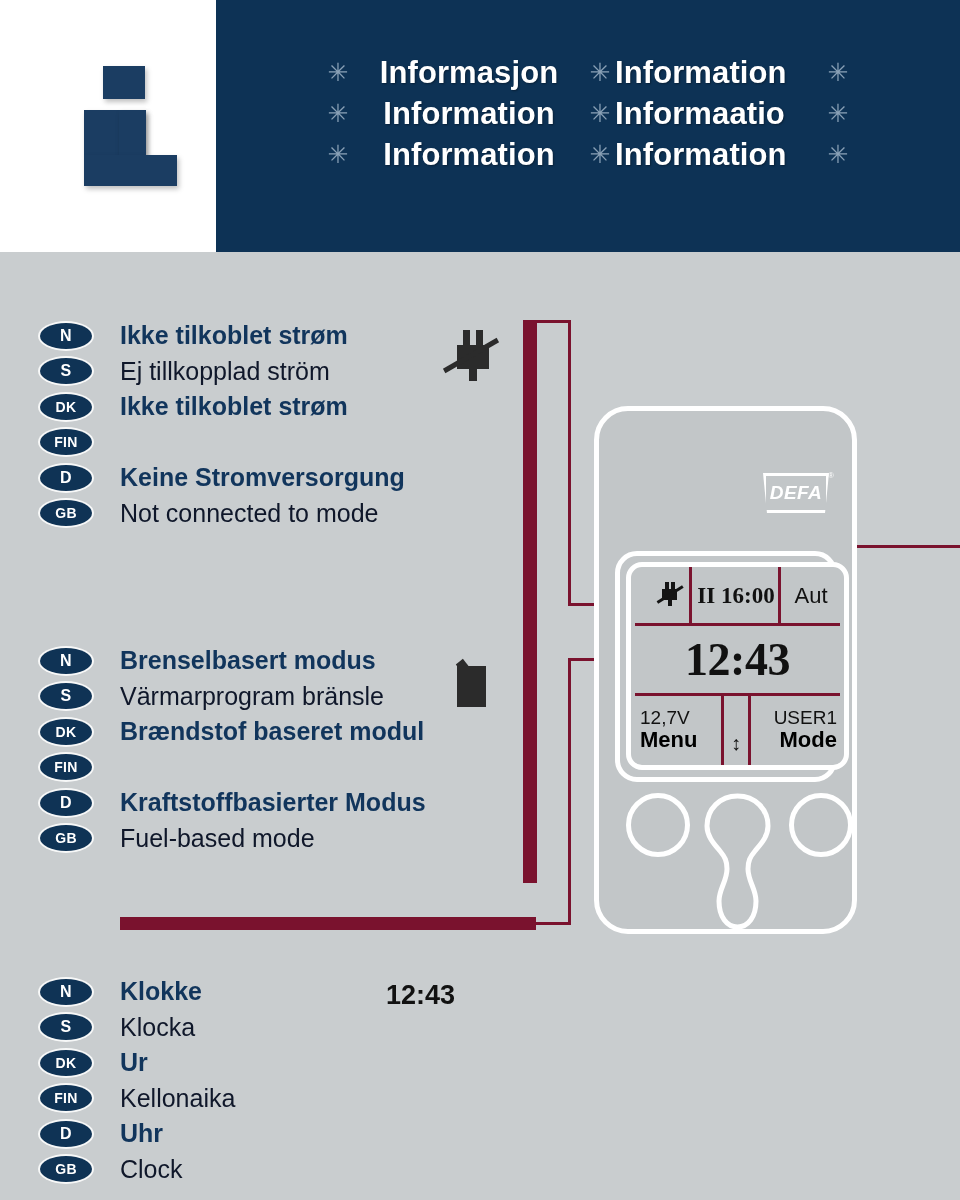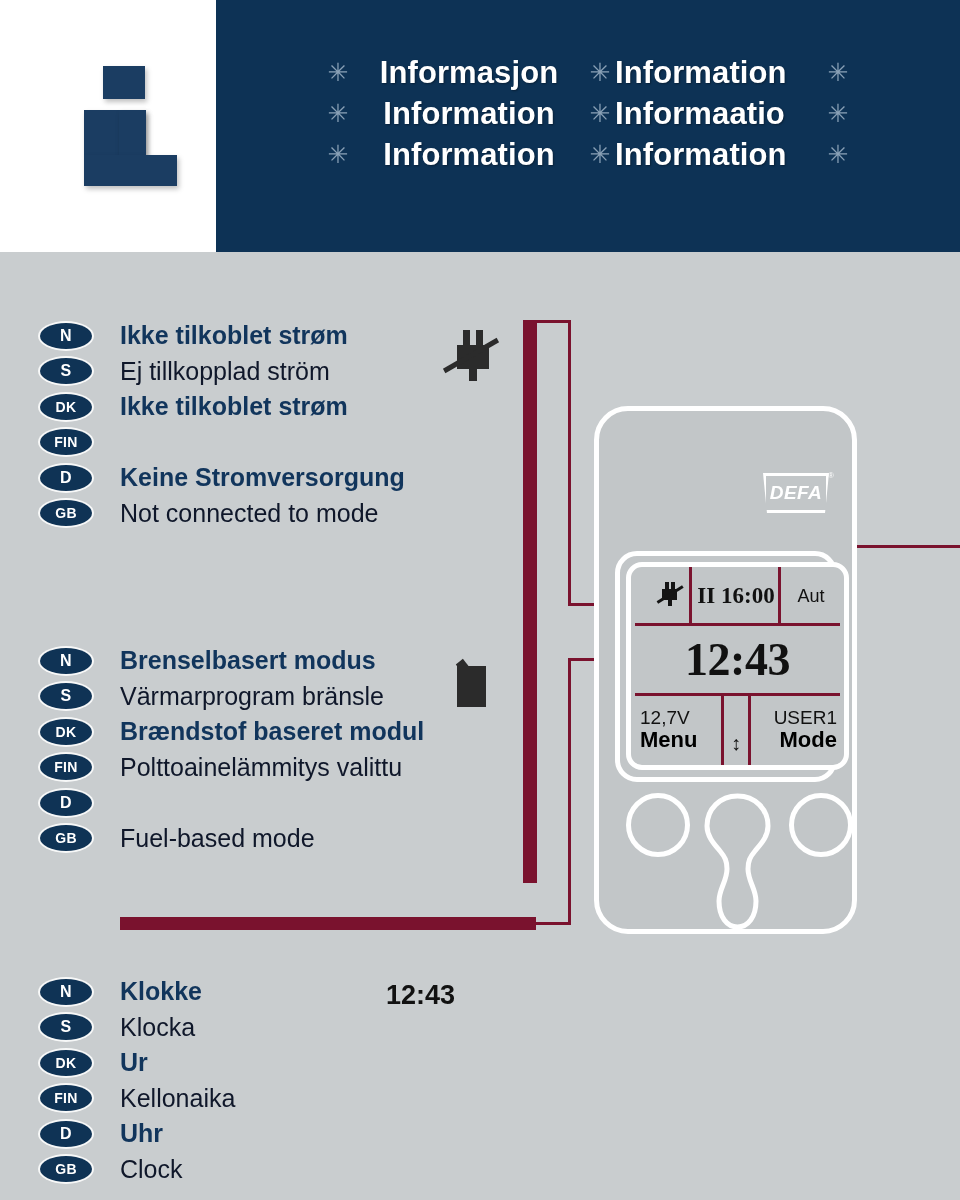--- a/index.html
+++ b/index.html
@@ -130,21 +130,21 @@
   .lp-pin.b{left:15px;}
   .lp-stem{position:absolute;left:12px;top:19px;width:4px;height:6px;background:#141414;}
   .lp-slash{position:absolute;left:-1px;top:12px;width:30px;height:2.5px;background:#141414;
     transform:rotate(-32deg);}
 
   .lcd-pgm{position:absolute;left:66px;top:12px;width:78px;height:34px;
     display:flex;align-items:center;justify-content:center;
     font-family:"Liberation Serif",serif;font-weight:bold;font-size:23px;color:#111;}
   .lcd-aut{position:absolute;left:152px;top:12px;width:56px;height:34px;
     display:flex;align-items:center;justify-content:center;
-    font-size:18px;color:#111;}
+    font-size:22px;color:#111;}
   .lcd-clock{position:absolute;left:4px;top:59px;width:205px;height:66px;
     display:flex;align-items:center;justify-content:center;
     font-family:"Liberation Serif",serif;font-weight:bold;font-size:46px;color:#111;
     letter-spacing:-.5px;}
   .lcd-bl{position:absolute;left:6px;top:130px;width:84px;height:66px;
     display:flex;flex-direction:column;align-items:flex-start;justify-content:center;padding-left:3px;
     box-sizing:border-box;}
   .lcd-br{position:absolute;left:121px;top:130px;width:88px;height:66px;
     display:flex;flex-direction:column;align-items:flex-end;justify-content:center;padding-right:3px;
     box-sizing:border-box;}
@@ -314,24 +314,24 @@
     <div class="row">
       <span class="badge">S</span>
       <span class="rowtext gray">Värmarprogram bränsle</span>
     </div>
     <div class="row">
       <span class="badge small">DK</span>
       <span class="rowtext dark">Brændstof baseret modul</span>
     </div>
     <div class="row">
       <span class="badge small">FIN</span>
-      <span class="rowtext gray">Polttoainelämmitys valittu</span>
     </div>
     <div class="row">
       <span class="badge">D</span>
+      <span class="rowtext dark">Kraftstoffbasierter Modus</span>
     </div>
     <div class="row">
       <span class="badge small">GB</span>
       <span class="rowtext gray">Fuel-based mode</span>
     </div>
   </div>
 
   <div class="fuel-icon">
     <div class="fuel-pipe"></div>
     <div class="fuel-box"></div>

